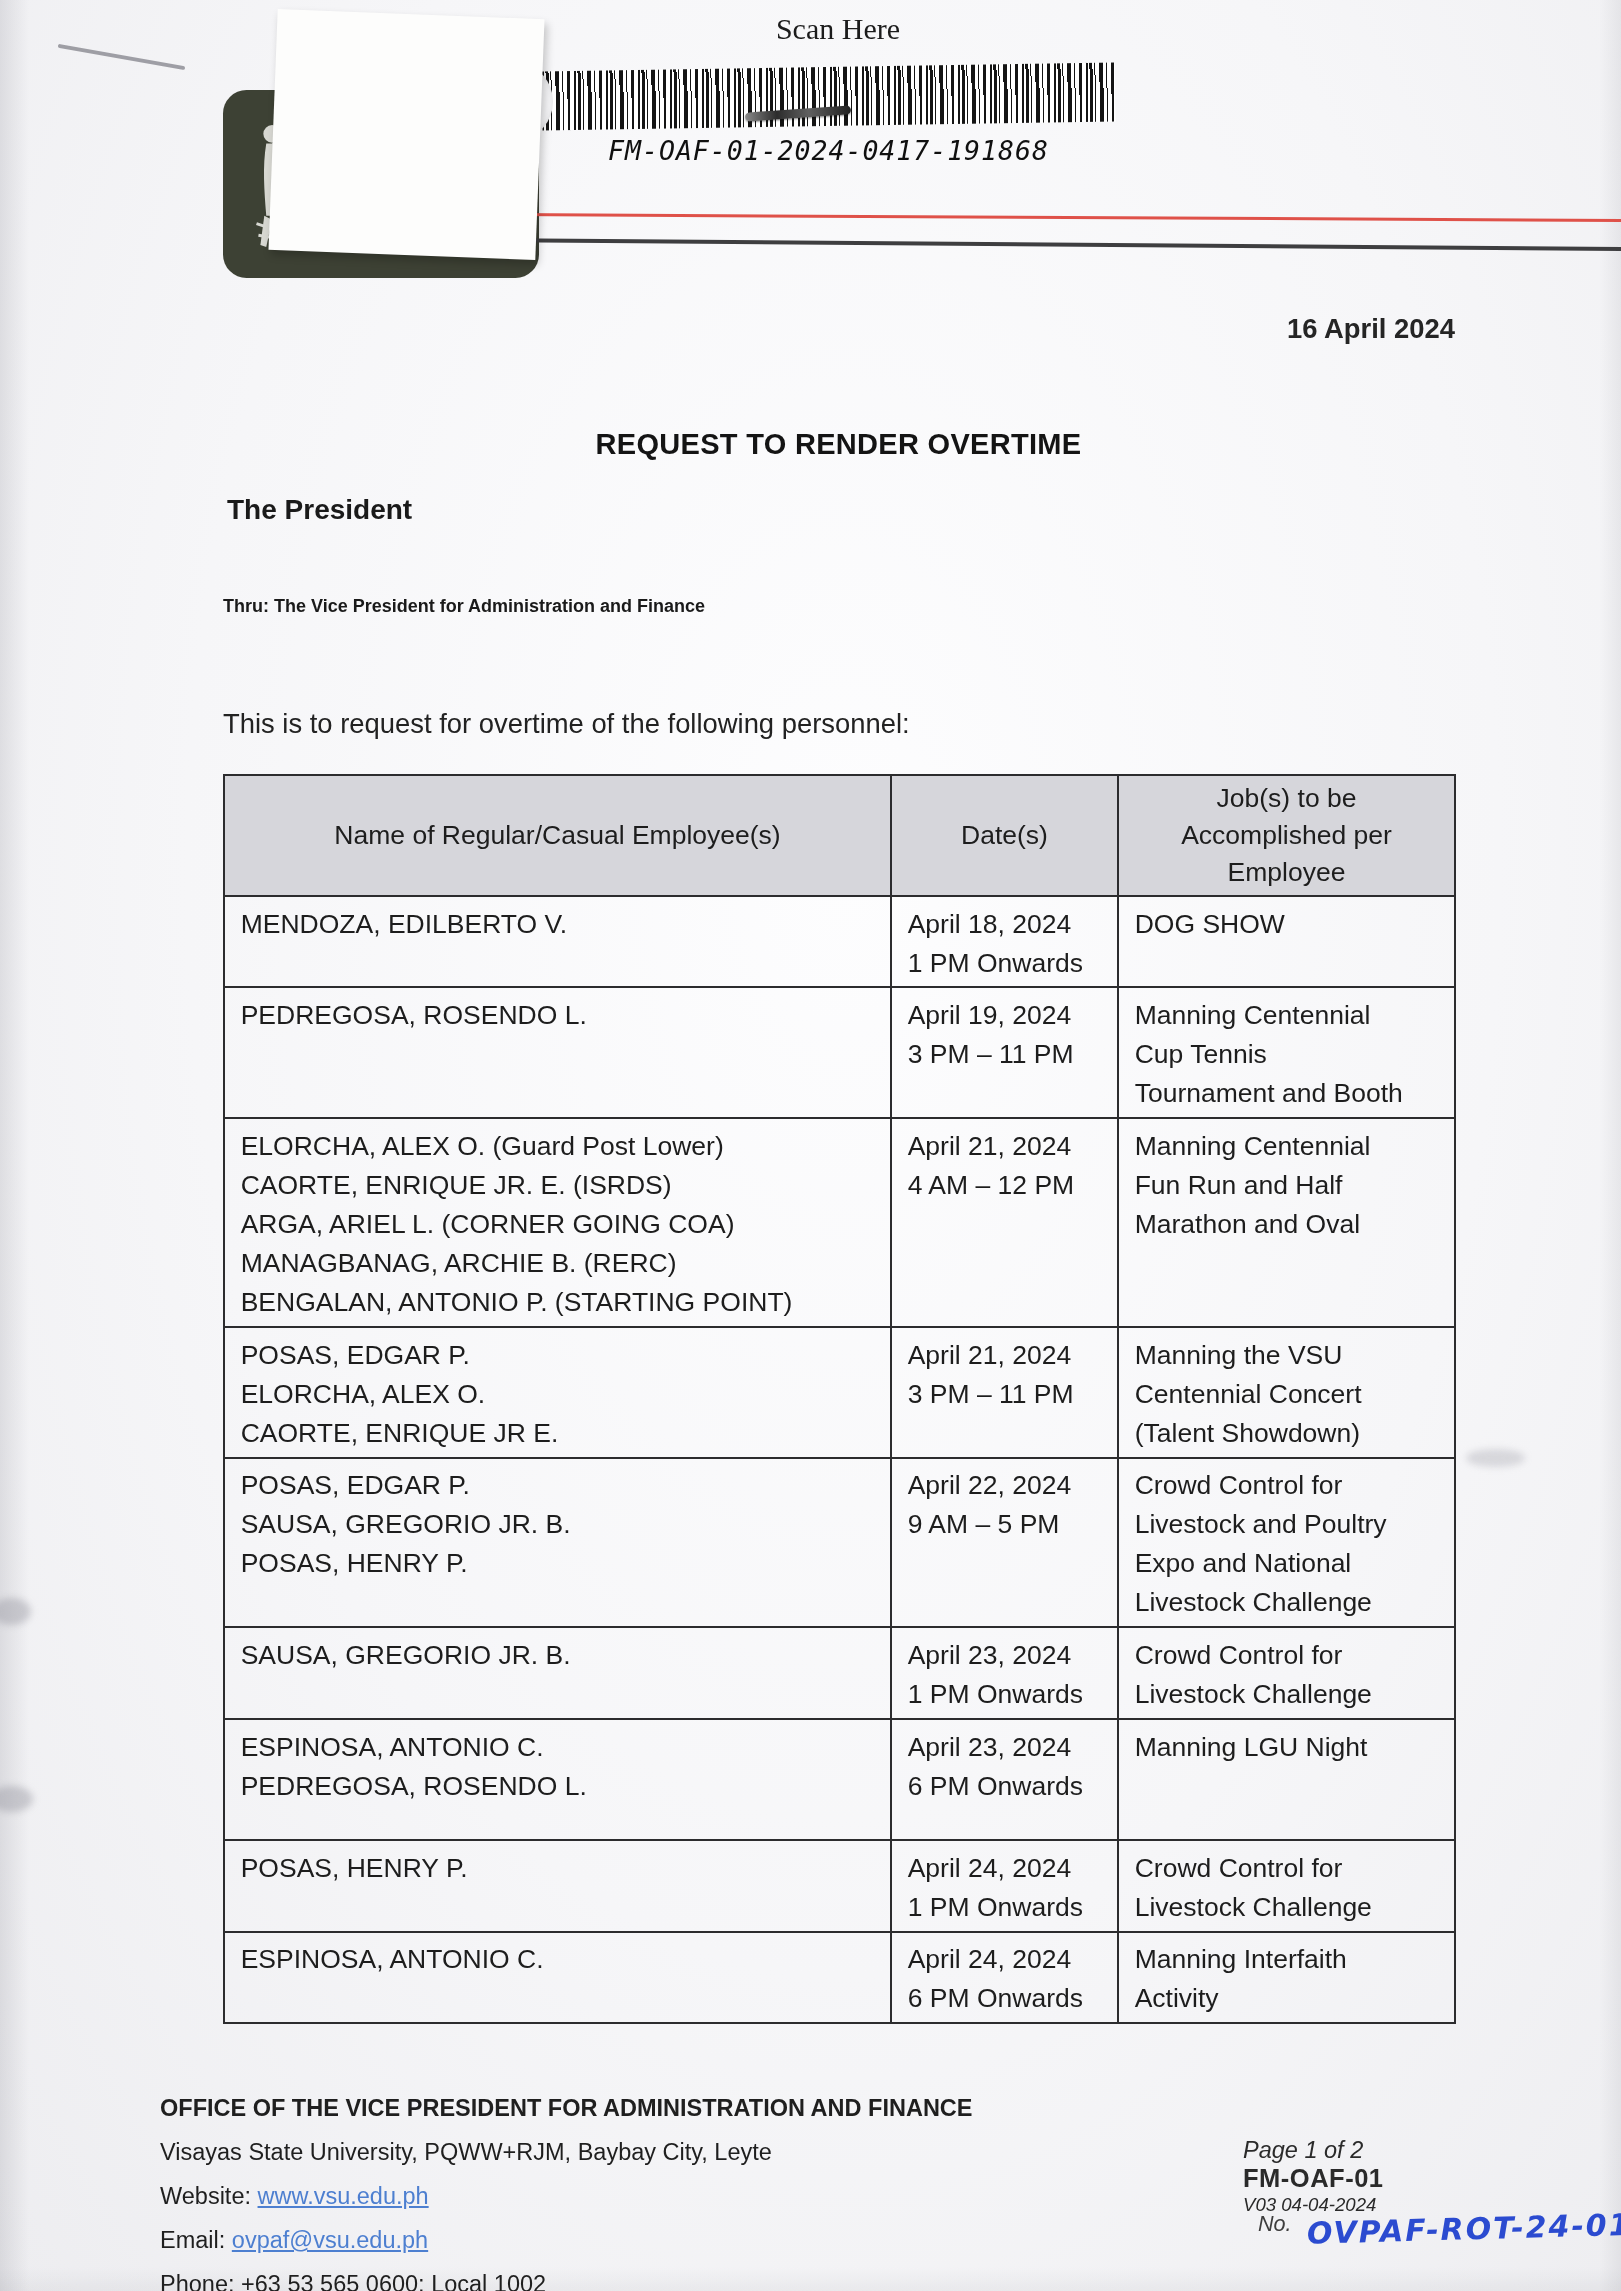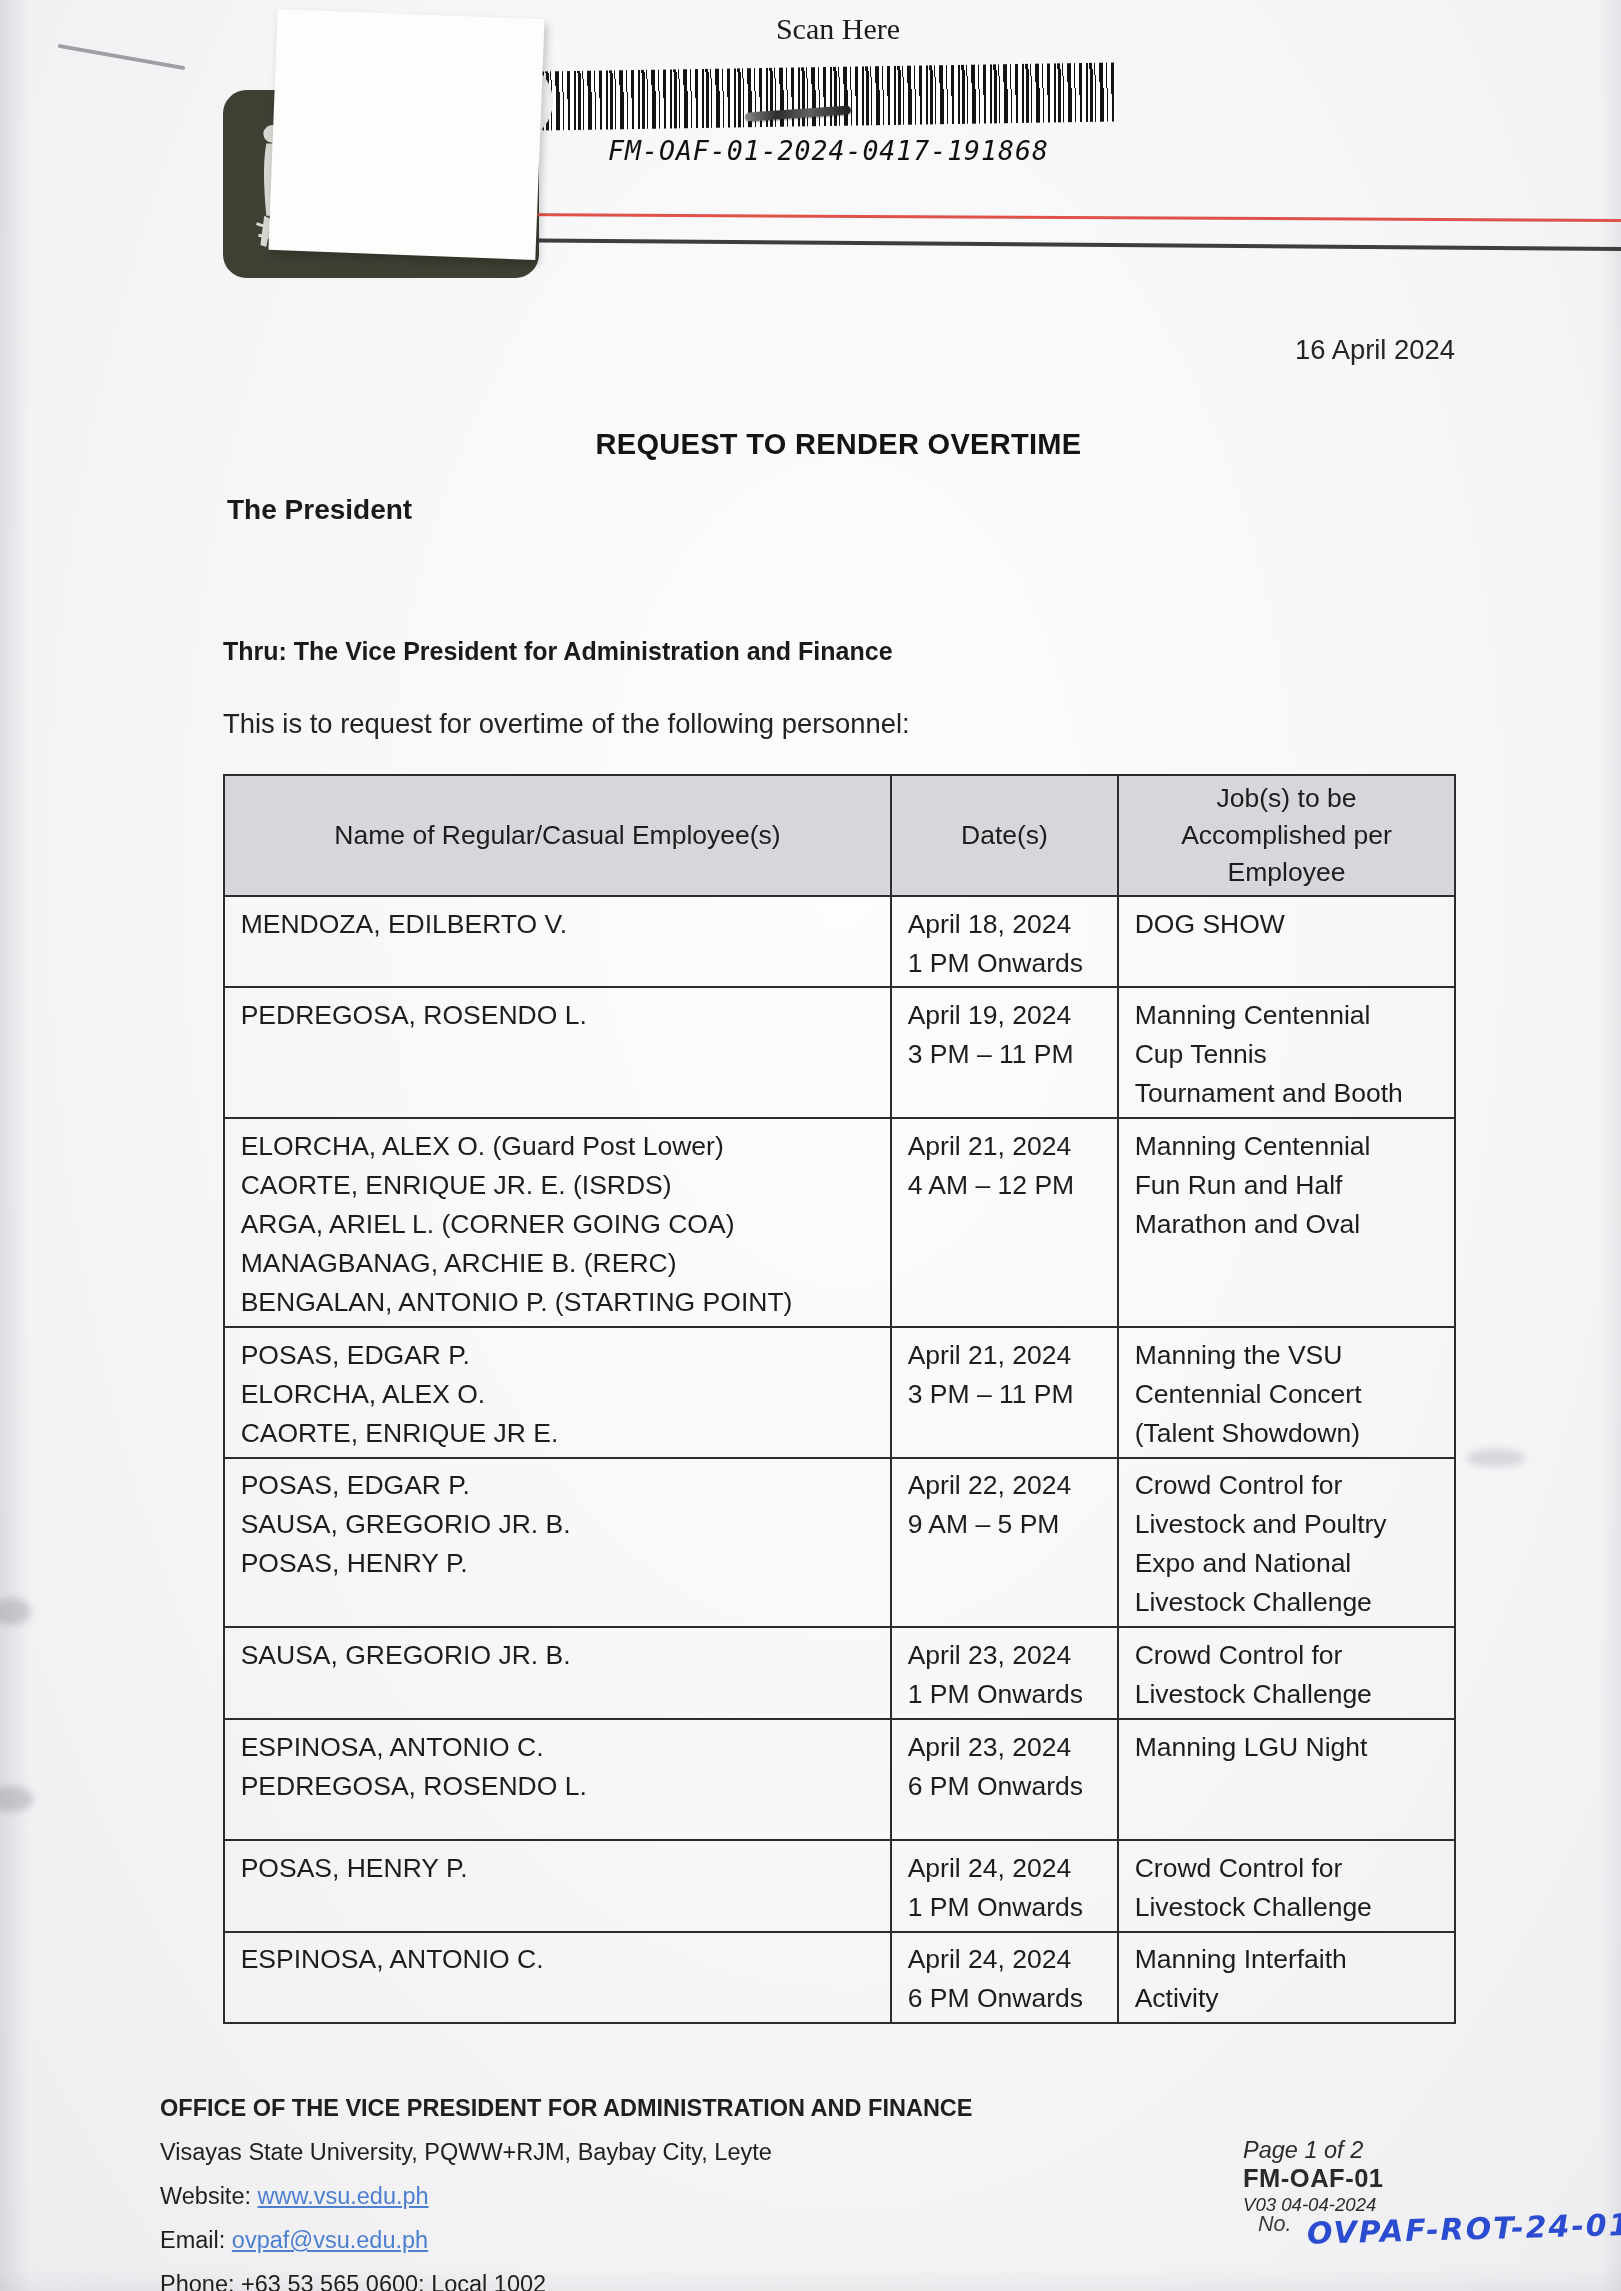--- a/index.html
+++ b/index.html
@@ -37,25 +37,25 @@
   .barcode-code{position:absolute;left:542px;top:135px;width:573px;text-align:center;z-index:3;
     font-family:"DejaVu Sans Mono","Liberation Mono",monospace;font-size:26.5px;letter-spacing:1px;color:#101010;font-style:italic;}
   .sticky-note{position:absolute;left:273px;top:13.7px;width:267px;height:241px;background:#fdfdfc;
     transform:rotate(2.2deg);box-shadow:2.9px 4.9px 8.8px rgba(0,0,0,.22);z-index:5;}
   
   .smudge{position:absolute;border-radius:50%;filter:blur(3.9px);background:rgba(140,140,150,.38);}
   .smudge-a{left:-7.8px;top:1598px;width:39px;height:27.4px;}
   .smudge-b{left:-9.8px;top:1786px;width:43px;height:25.5px;}
   .smudge-c{left:1466px;top:1449px;width:59px;height:17.6px;background:rgba(150,150,158,.30);}
   
-  .doc-date{position:absolute;left:1176px;top:334px;width:279px;text-align:right;font-size:27.4px;color:#252525;}
+  .doc-date{position:absolute;left:1176px;top:313px;width:279px;text-align:right;font-size:27.4px;color:#252525;font-weight:bold;}
   .doc-title{position:absolute;left:223px;top:428px;width:1231px;text-align:center;
     font-weight:bold;font-size:29px;letter-spacing:0.3px;color:#141414;}
   .addressee{position:absolute;left:227px;top:494px;font-weight:bold;font-size:28px;color:#1a1a1a;}
-  .thru{position:absolute;left:223px;top:596px;font-weight:bold;font-size:25px;color:#1a1a1a;margin-top:41px;}
+  .thru{position:absolute;left:223px;top:596px;font-weight:bold;font-size:18px;color:#1a1a1a;}
   .intro{position:absolute;left:223px;top:708px;font-size:27.4px;color:#222;}
   
   .ot-table{position:absolute;left:223px;top:774px;width:1231px;border-collapse:collapse;
     table-layout:fixed;font-size:26.5px;color:#1d1d1d;}
   .ot-table th,.ot-table td{border:2.9px solid #2c2c2e;}
   .ot-table thead th{height:102px;background:#d6d6db;font-weight:400;text-align:center;
     vertical-align:middle;line-height:37px;padding:3.9px 9.8px;}
   .ot-table thead th.job-header{padding:3.9px 35px;}
   .ot-table td{vertical-align:top;padding:7.8px 7.8px 3.9px 15.7px;line-height:39px;}
   

